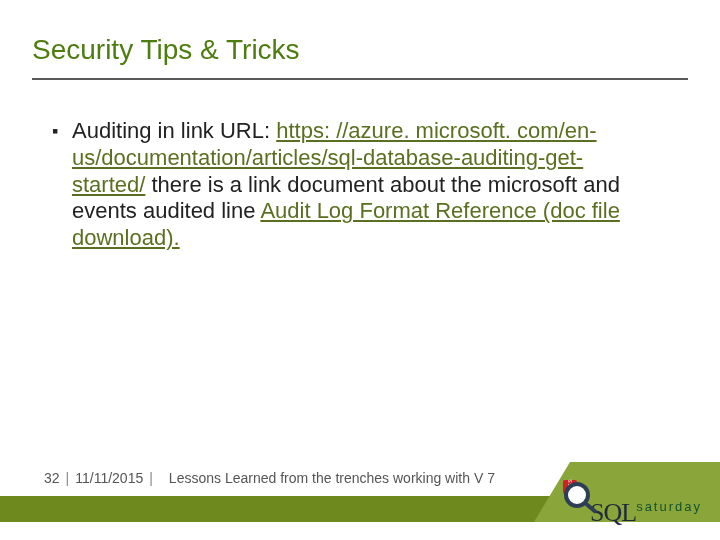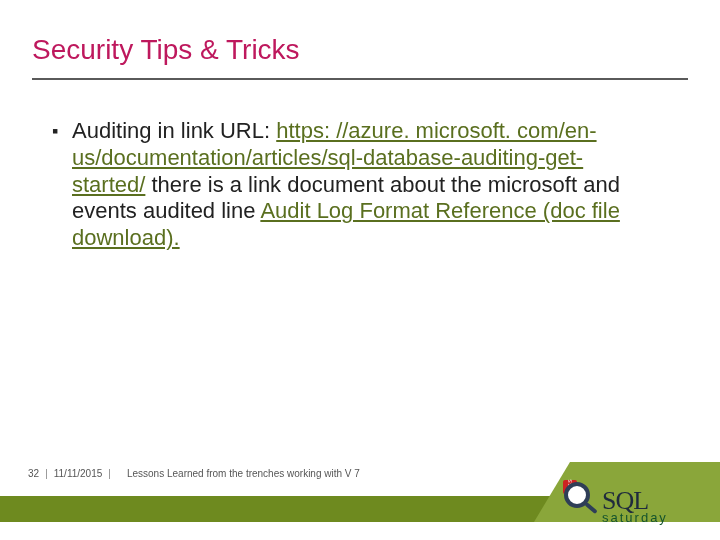--- a/index.html
+++ b/index.html
@@ -1,34 +1,34 @@
 <!DOCTYPE html>
 <html><head>
 <meta charset="utf-8">
 <style>
   * { box-sizing: border-box; margin: 0; padding: 0; }
   html, body { width: 720px; height: 540px; font-family: Arial, Helvetica, sans-serif; background: #fff; overflow: hidden; }
   .slide { position: relative; width: 720px; height: 540px; }
-  .title { position: absolute; left: 32px; top: 34px; font-size: 28px; color: #be185d; font-weight: 400; }
+  .title { position: absolute; left: 32px; top: 34px; font-size: 28px; color: #4d7c0f; font-weight: 400; }
   .rule { position: absolute; left: 32px; top: 78px; width: 656px; height: 0; border-top: 2px solid #5a5a5a; }
   .content { position: absolute; left: 52px; top: 118px; width: 600px; color: #222; font-size: 22px; line-height: 1.22; }
   .bullet-row { display: flex; align-items: flex-start; }
   .bullet { flex: 0 0 20px; font-size: 18px; line-height: 27px; }
   .bullet-body { flex: 1; }
   .link { color: #5a6f1f; text-decoration: underline; }
-  .footer-bar { position: absolute; left: 0; bottom: 52px; width: 500px; height: 20px; display: flex; font-size: 10px; color: #555; padding-left: 28px; }
+  .footer-bar { position: absolute; left: 0; bottom: 52px; width: 500px; height: 20px; display: flex; align-items: center; font-size: 14px; color: #555; padding-left: 44px; }
   .footer-bar .sep { margin: 0 6px; color: #888; }
   .brand-band { position: absolute; left: 0; bottom: 18px; width: 720px; height: 26px; background: #6e8a1f; }
   .brand-band .angle { position: absolute; right: 150px; top: -34px; width: 0; height: 0; border-bottom: 60px solid #8aa63a; border-left: 36px solid transparent; }
   .brand-band .angle2 { position: absolute; right: 0; top: -34px; width: 150px; height: 60px; background: #8aa63a; }
   .logo-block { position: absolute; right: 18px; bottom: 16px; width: 140px; height: 72px; display: flex; align-items: flex-end; gap: 6px; }
   .lock-icon { width: 34px; height: 46px; position: relative; }
   .lock-icon .mag { width: 26px; height: 26px; border: 4px solid #2f3e57; border-radius: 50%; position: absolute; top: 4px; left: 2px; background: #fff; }
   .lock-icon .handle { width: 14px; height: 4px; background: #2f3e57; position: absolute; top: 28px; left: 22px; transform: rotate(40deg); border-radius: 2px; }
-  .sql-text { display: flex; flex-direction: column; line-height: 0.9; }
+  .sql-text { display: flex; flex-direction: row; line-height: 0.9; }
   .sql-top { font-family: Georgia, 'Times New Roman', serif; font-size: 26px; color: #1f2a3d; font-weight: 400; letter-spacing: -1px; }
   .sql-bot { font-size: 13px; color: #14532d; letter-spacing: 2px; font-weight: 400; }
   .pass-badge { position: absolute; top: 2px; left: 1px; width: 14px; height: 14px; background: #c22; color: #fff; font-size: 5px; display: flex; align-items: center; justify-content: center; border-radius: 2px; writing-mode: vertical-rl; transform: rotate(180deg); letter-spacing: 0.5px; }
   .event-tag { position: absolute; right: 18px; bottom: 4px; font-size: 8px; color: #fff; letter-spacing: 0.5px; }
 </style>
 </head>
 <body>
 
 <div class="slide">
 

